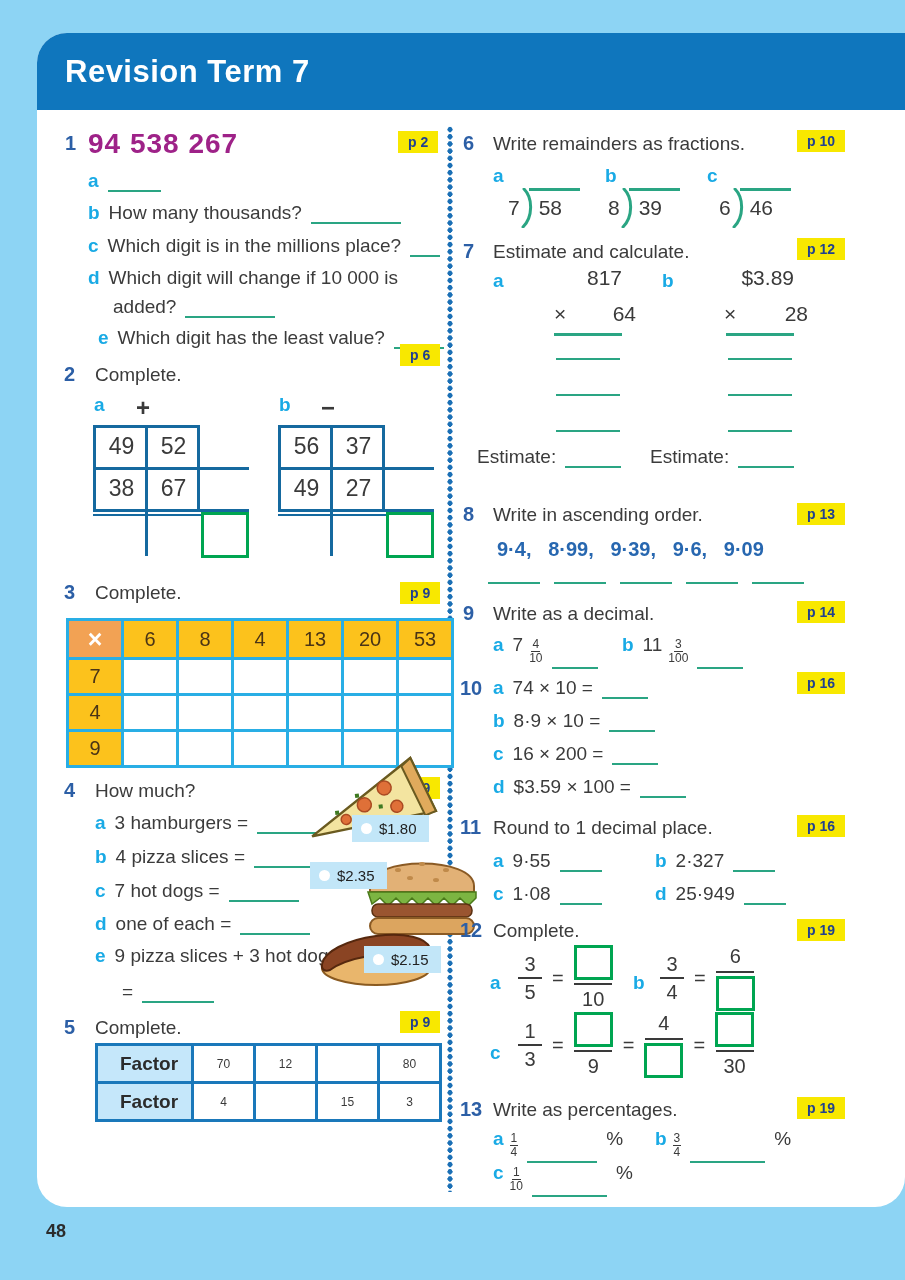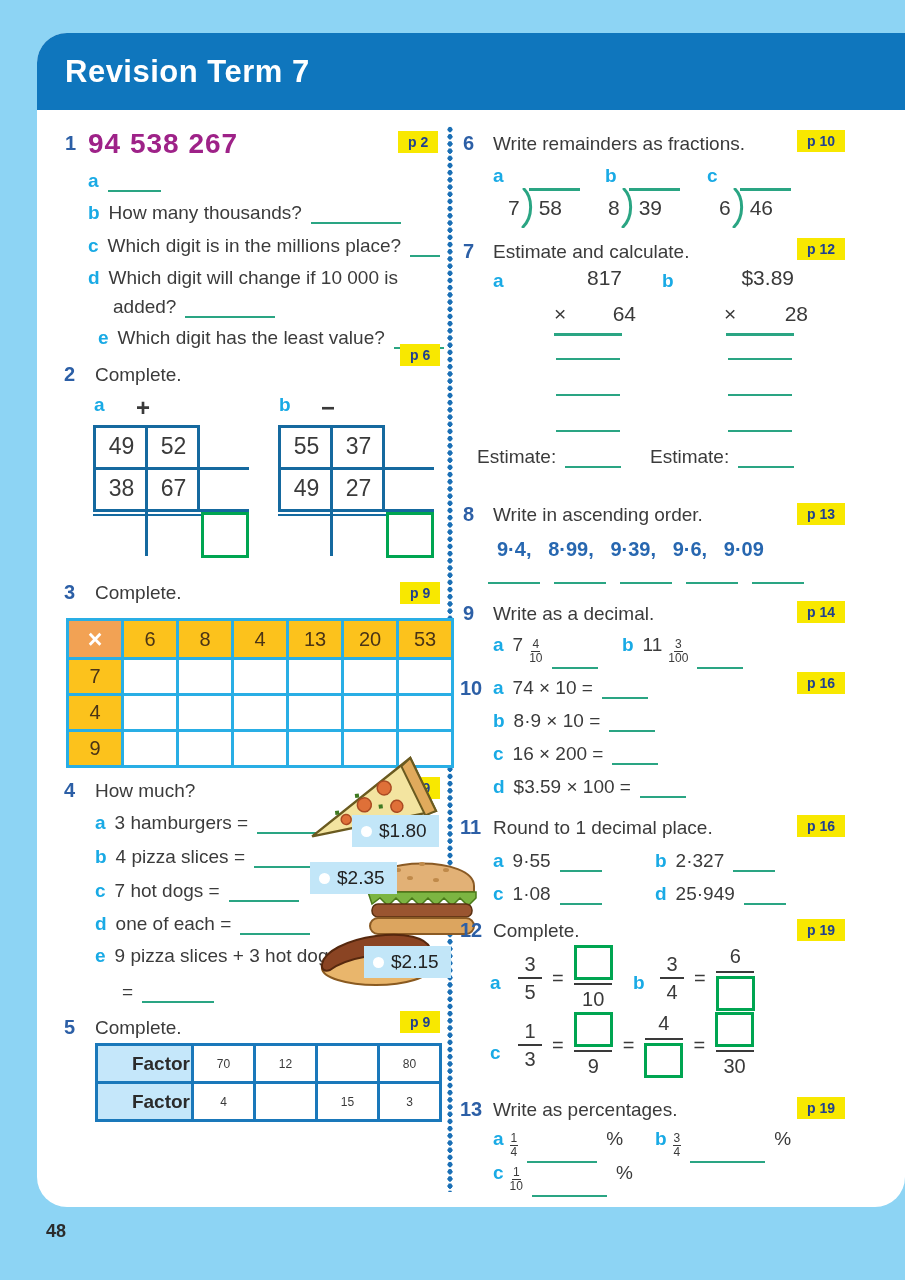--- a/index.html
+++ b/index.html
@@ -26,25 +26,25 @@
   .sign{font-size:24px;color:#3a3a3a;font-weight:bold;}
   .t3{border-collapse:collapse;}
   .t3 td{border:3px solid #29aee5;width:50px;height:31px;text-align:center;
          font-size:20px;color:#4a3416;background:#fff;}
   .t3 td.hd{background:#fcc21c;}
   .t3 td.op{background:#f2a254;color:#fff;font-size:25px;font-weight:bold;width:48px;}
   .t3 tr.hrow td{height:34px;}
   .t5{border-collapse:collapse;}
   .t5 td{border:3px solid #1a78ba;width:57px;height:33px;text-align:center;
          font-size:12px;color:#3a3a3a;background:#fff;}
-  .t5 td.lab{background:#c5e7fa;font-weight:bold;width:82px;text-align:right;
+  .t5 td.lab{background:#c5e7fa;font-weight:bold;width:82px;text-align:center;
              padding-left:10px;font-size:19px;color:#2b2b2b;}
   .tag{display:flex;align-items:center;gap:7px;background:#c2e6f8;padding:5px 12px 5px 9px;}
   .tagdot{width:11px;height:11px;border-radius:50%;background:#fff;}
-  .tagprice{font-size:19px;color:#222;}
+  .tagprice{font-size:15px;color:#222;}
   .divider{background-image:radial-gradient(circle at 3px 3.5px,#1a6fb5 2.4px,rgba(0,0,0,0) 2.8px);
            background-size:6px 7.2px;background-repeat:repeat-y;}
   .ldiv{display:flex;align-items:flex-end;font-size:21px;color:#3a3a3a;}
   .divisor{margin-right:3px;}
   .bracket{position:relative;display:inline-block;padding:8px 18px 0 16px;}
   .bracket .bbar{position:absolute;left:6px;right:0;top:0;height:3px;background:#2aa583;}
   .bcurve{position:absolute;left:-2px;top:0;}
   .numr{text-align:right;font-size:21px;color:#3a3a3a;}
   .mulrow{display:flex;justify-content:space-between;font-size:21px;color:#3a3a3a;padding-left:14px;}
   .hbar{position:absolute;background:#2aa583;height:3px;}
@@ -127,21 +127,21 @@
 <span class="letter abs" style="left:279px;top:394px">b</span>
 <span class="sign abs" style="left:321px;top:394px">−</span>
 <div class="abs" style="left:278px;top:425px;width:156px;height:132px">
   <div class="gl" style="left:0;top:0;width:107px;height:3px"></div>
   <div class="gl" style="left:0;top:42px;width:156px;height:3px"></div>
   <div class="gl" style="left:0;top:84px;width:156px;height:3px"></div>
   <div class="gl" style="left:0;top:89px;width:156px;height:2px"></div>
   <div class="gl" style="left:0;top:0;width:3px;height:87px"></div>
   <div class="gl" style="left:52px;top:0;width:3px;height:131px"></div>
   <div class="gl" style="left:104px;top:0;width:3px;height:87px"></div>
-  <span class="gcell" style="left:4px;top:8px">55</span>
+  <span class="gcell" style="left:4px;top:8px">56</span>
   <span class="gcell" style="left:56px;top:8px">37</span>
   <span class="gcell" style="left:4px;top:50px">49</span>
   <span class="gcell" style="left:56px;top:50px">27</span>
   <div class="gbox" style="left:108px;top:87px;width:42px;height:40px"></div>
 </div>
 
 <span class="qnum abs" style="left:64px;top:581px">3</span>
 <span class="qtitle abs" style="left:95px;top:582px">Complete.</span>
 <span class="badge abs" style="left:400px;top:582px">p 9</span>
 

